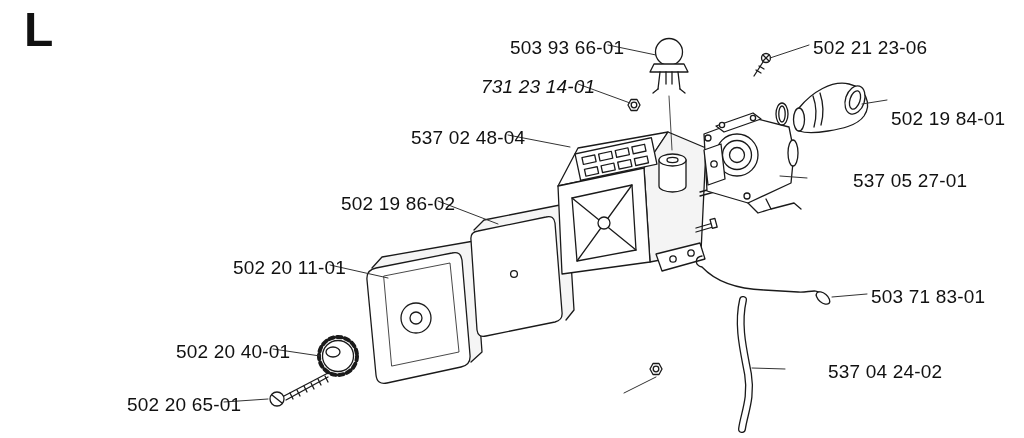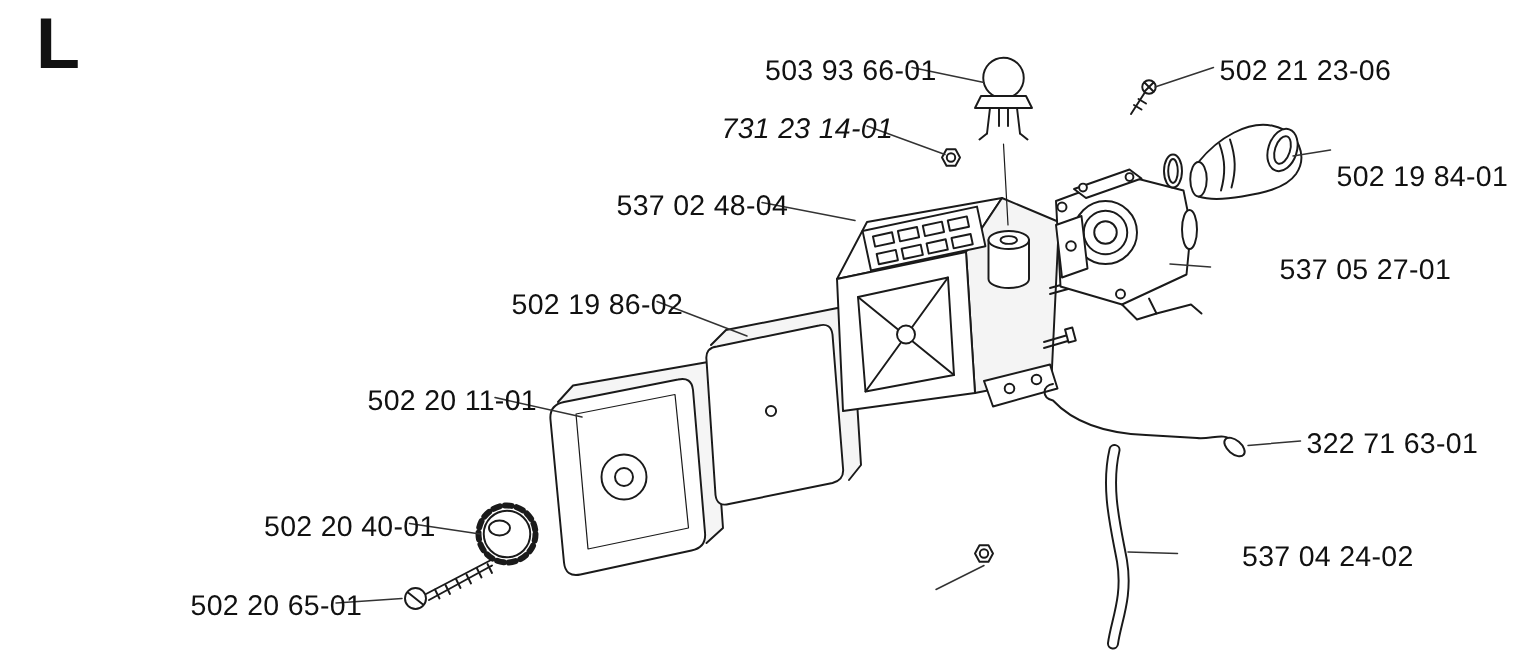--- a/index.html
+++ b/index.html
@@ -186,19 +186,19 @@
 
   <div class="section-letter">L</div>
 
   <div class="callout" style="left:510px;top:37px;"><span>503 93 66-01</span></div>
   <div class="callout" style="left:813px;top:37px;"><span>502 21 23-06</span></div>
   <div class="callout" style="left:481px;top:76px;font-style:italic;"><span>731 23 14-01</span></div>
   <div class="callout" style="left:891px;top:92px;margin-top:16px;"><span>502 19 84-01</span></div>
   <div class="callout" style="left:411px;top:127px;"><span>537 02 48-04</span></div>
   <div class="callout" style="left:811px;top:170px;margin-left:42px;"><span>537 05 27-01</span></div>
   <div class="callout" style="left:341px;top:193px;"><span>502 19 86-02</span></div>
-  <div class="callout" style="left:233px;top:257px;margin-left:12px;"><span>502 20 11-01</span></div>
-  <div class="callout" style="left:871px;top:286px;"><span>322 71 63-01</span></div>
+  <div class="callout" style="left:233px;top:257px;"><span>502 20 11-01</span></div>
+  <div class="callout" style="left:871px;top:286px;"><span>503 71 83-01</span></div>
   <div class="callout" style="left:176px;top:341px;"><span>502 20 40-01</span></div>
   <div class="callout" style="left:828px;top:361px;"><span>537 04 24-02</span></div>
   <div class="callout" style="left:127px;top:394px;"><span>502 20 65-01</span></div>
 
 </div>
 
 </body></html>

